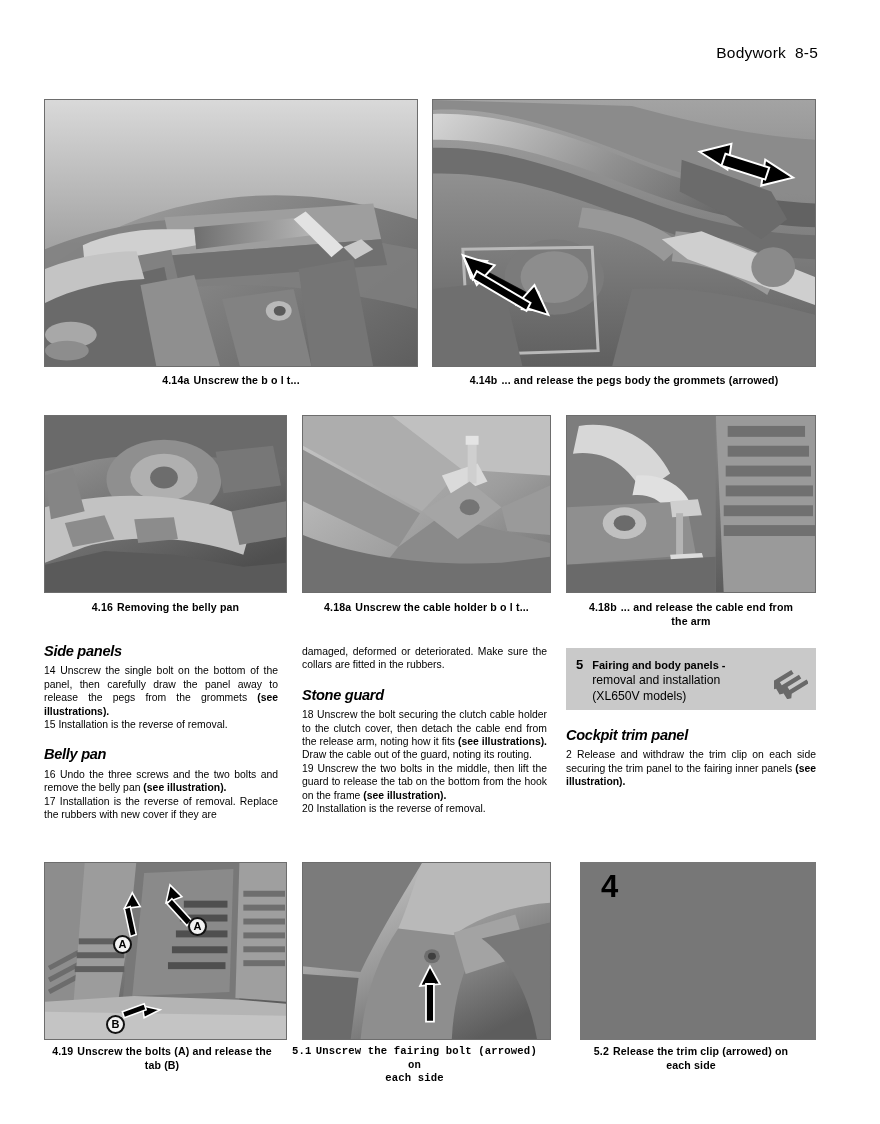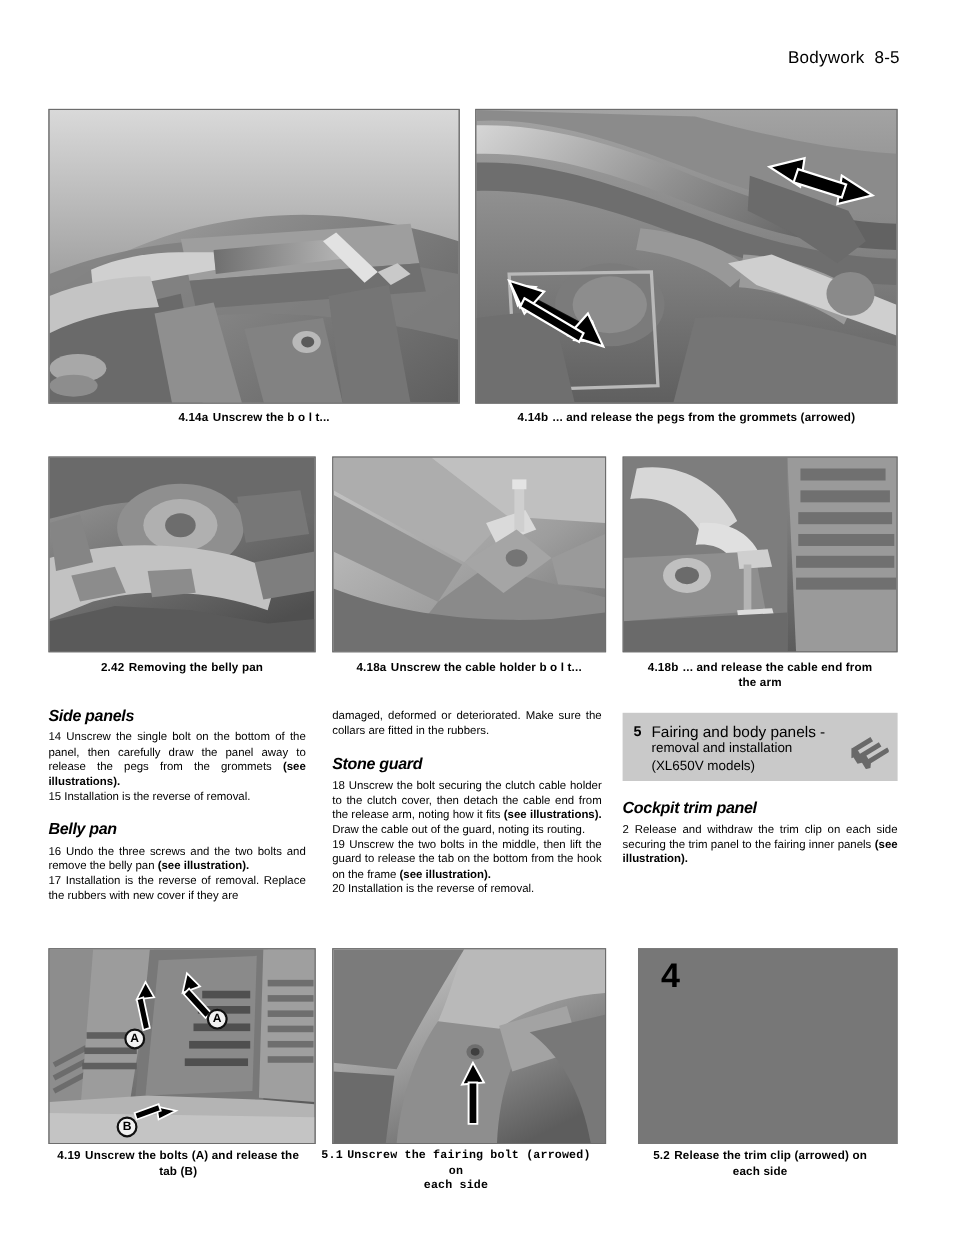--- a/index.html
+++ b/index.html
@@ -78,22 +78,22 @@
     padding: 9px 8px 10px 10px;
   }
   .section-box .sec-num {
     font-size: 13px;
     font-weight: bold;
     margin-right: 9px;
     line-height: 16px;
   }
   .section-box .sec-text { flex: 1; }
   .section-box .sec-title {
-    font-size: 14px;
-    font-weight: normal;
+    font-size: 11px;
+    font-weight: bold;
     line-height: 16px;
   }
   .section-box .sec-sub {
     font-size: 12.2px;
     font-weight: 400;
     line-height: 15.5px;
   }
   .spanner-icons {
     width: 34px;
     height: 42px;
@@ -220,21 +220,21 @@
       <polygon points="294,54 338,68 334,80 290,66"></polygon>
     </g>
   </svg>
 </div>
 
 <div class="caption" style="left:44px; top:374px; width:374px;">
   <span class="num">4.14a</span><span>Unscrew the b o l t...</span>
 </div>
 
 <div class="caption" style="left:432px; top:374px; width:384px;">
-  <span class="num">4.14b</span><span>... and release the pegs from the grommets (arrowed)</span>
+  <span class="num">4.14b</span><span>... and release the pegs body the grommets (arrowed)</span>
 </div>
 
 <div class="photo" style="left:44px; top:415px; width:243px; height:178px;">
   <svg class="ph-inner" viewBox="0 0 243 178" preserveAspectRatio="none">
     <defs>
       <linearGradient id="g3a" x1="0" y1="0" x2="0.6" y2="1">
         <stop offset="0%" stop-color="#9e9e9e"></stop>
           <stop offset="100%" stop-color="#4f4f4f"></stop>
       </linearGradient>
     </defs>
@@ -302,21 +302,21 @@
     <ellipse cx="58" cy="108" rx="22" ry="16" fill="#c0c0c0"></ellipse>
     <ellipse cx="58" cy="108" rx="11" ry="8" fill="#6b6b6b"></ellipse>
     <path d="M104,86 L132,84 L136,100 L106,102 Z" fill="#cfcfcf"></path>
     <rect x="110" y="98" width="7" height="58" fill="#b4b4b4"></rect>
     <path d="M104,140 L136,138 L140,152 L106,154 Z" fill="#dcdcdc"></path>
     <path d="M0,150 L150,142 L150,178 L0,178 Z" fill="#6a6a6a"></path>
   </svg>
 </div>
 
 <div class="caption" style="left:44px; top:601px; width:243px;">
-  <span class="num">2.42</span><span>Removing the belly pan</span>
+  <span class="num">4.16</span><span>Removing the belly pan</span>
 </div>
 
 <div class="caption" style="left:302px; top:601px; width:249px;">
   <span class="num">4.18a</span><span>Unscrew the cable holder b o l t...</span>
 </div>
 
 <div class="caption" style="left:566px; top:601px; width:250px;">
   <span class="num">4.18b</span><span>... and release the cable end from</span><br>
   <span>the  arm</span>
 </div>

